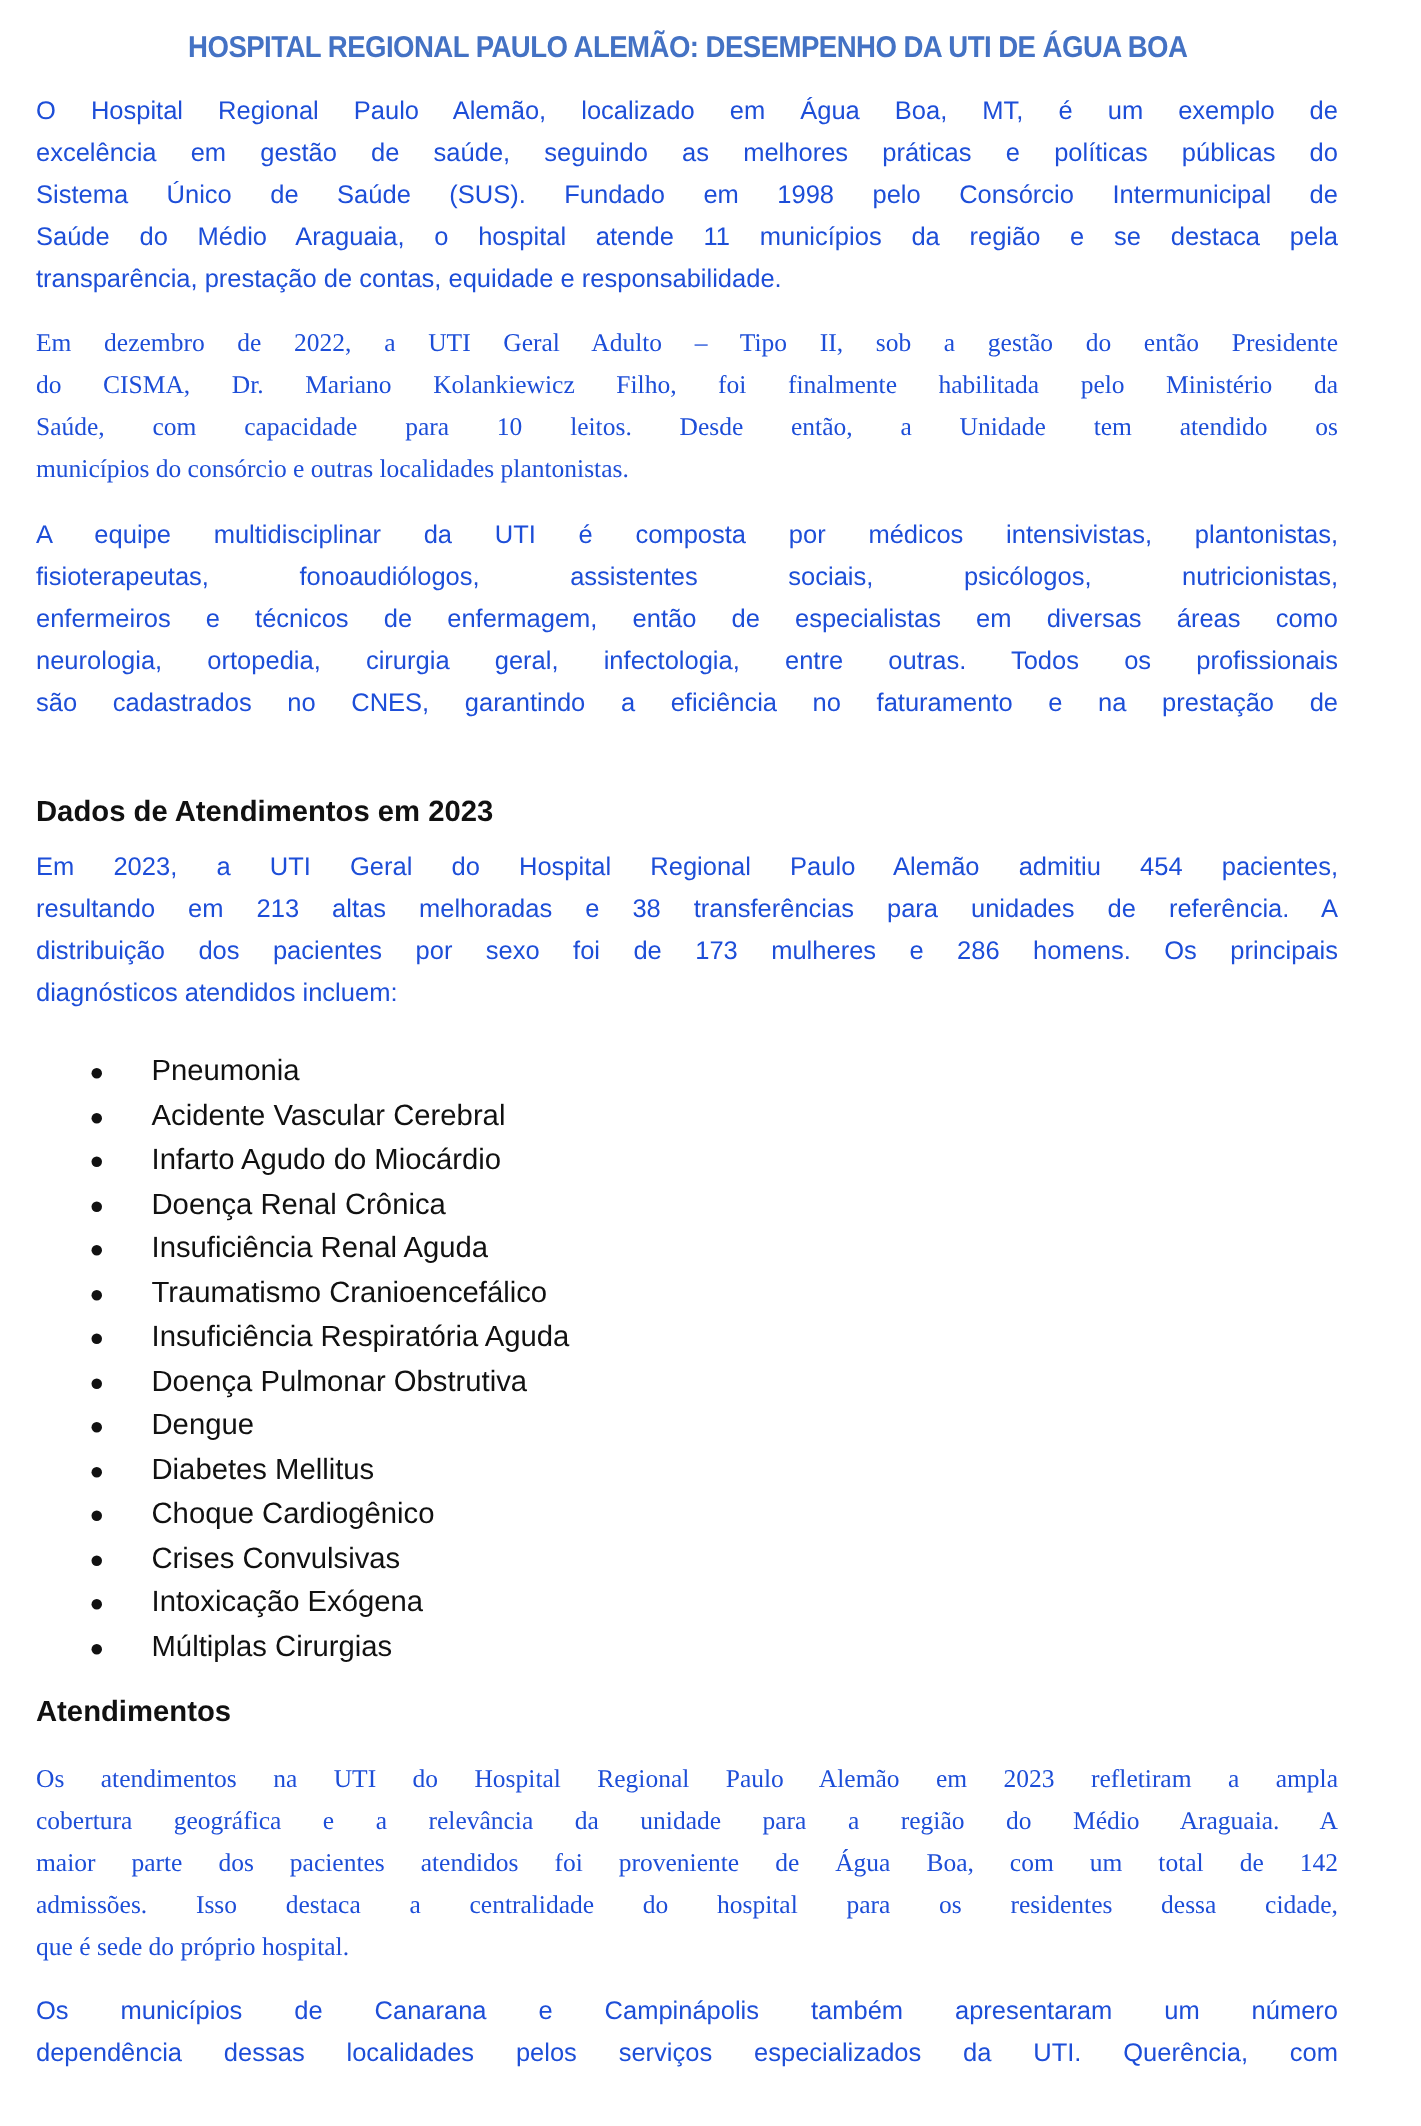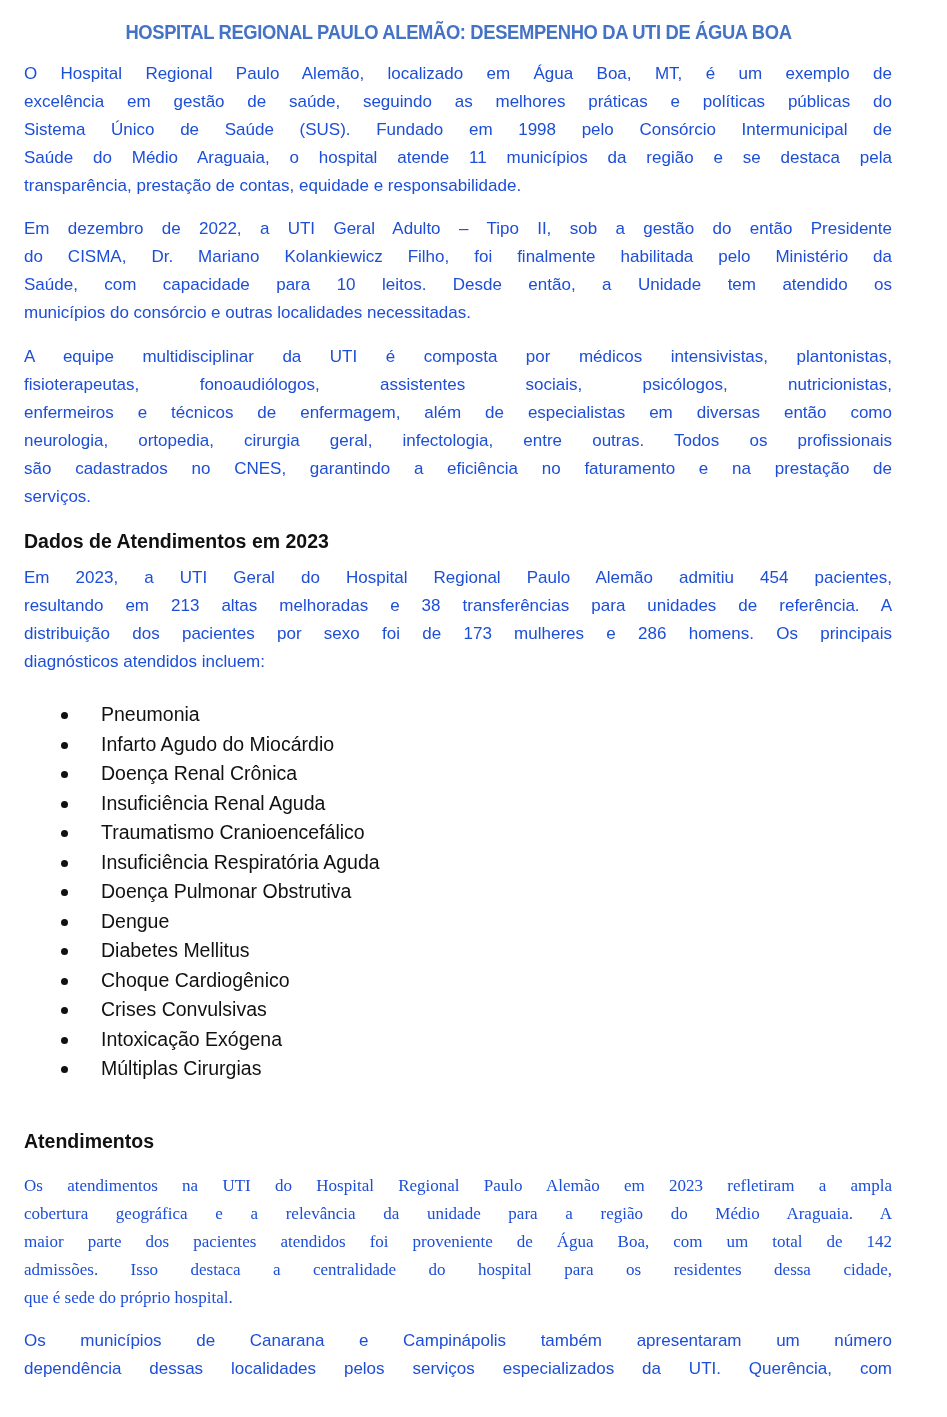--- a/index.html
+++ b/index.html
@@ -100,47 +100,47 @@
   <h1 class="title">HOSPITAL REGIONAL PAULO ALEMÃO: DESEMPENHO DA UTI DE ÁGUA BOA</h1>
 
   <div class="para" style="top:60px;">
     <span class="ln">O Hospital Regional Paulo Alemão, localizado em Água Boa, MT, é um exemplo de</span>
     <span class="ln">excelência em gestão de saúde, seguindo as melhores práticas e políticas públicas do</span>
     <span class="ln">Sistema Único de Saúde (SUS). Fundado em 1998 pelo Consórcio Intermunicipal de</span>
     <span class="ln">Saúde do Médio Araguaia, o hospital atende 11 municípios da região e se destaca pela</span>
     <span class="ln last">transparência, prestação de contas, equidade e responsabilidade.</span>
   </div>
 
-  <div class="para" style="top:215px;">
+  <div class="para" style="top:215px;font-family:Liberation Serif, serif;">
     <span class="ln">Em dezembro de 2022, a UTI Geral Adulto – Tipo II, sob a gestão do então Presidente</span>
     <span class="ln">do CISMA, Dr. Mariano Kolankiewicz Filho, foi finalmente habilitada pelo Ministério da</span>
     <span class="ln">Saúde, com capacidade para 10 leitos. Desde então, a Unidade tem atendido os</span>
-    <span class="ln last">municípios do consórcio e outras localidades necessitadas.</span>
+    <span class="ln last">municípios do consórcio e outras localidades plantonistas.</span>
   </div>
 
   <div class="para" style="top:343px;">
     <span class="ln">A equipe multidisciplinar da UTI é composta por médicos intensivistas, plantonistas,</span>
     <span class="ln">fisioterapeutas, fonoaudiólogos, assistentes sociais, psicólogos, nutricionistas,</span>
-    <span class="ln">enfermeiros e técnicos de enfermagem, além de especialistas em diversas então como</span>
+    <span class="ln">enfermeiros e técnicos de enfermagem, então de especialistas em diversas áreas como</span>
     <span class="ln">neurologia, ortopedia, cirurgia geral, infectologia, entre outras. Todos os profissionais</span>
     <span class="ln">são cadastrados no CNES, garantindo a eficiência no faturamento e na prestação de</span>
-    <span class="ln last">serviços.</span>
   </div>
 
   <h2 class="heading" style="top:527px;">Dados de Atendimentos em 2023</h2>
 
   <div class="para" style="top:564px;">
     <span class="ln">Em 2023, a UTI Geral do Hospital Regional Paulo Alemão admitiu 454 pacientes,</span>
     <span class="ln">resultando em 213 altas melhoradas e 38 transferências para unidades de referência. A</span>
     <span class="ln">distribuição dos pacientes por sexo foi de 173 mulheres e 286 homens. Os principais</span>
     <span class="ln last">diagnósticos atendidos incluem:</span>
   </div>
 
   <ul class="list">
     <li><span class="bullet"></span><span>Pneumonia</span></li>
+    <li><span class="bullet"></span><span>Acidente Vascular Cerebral</span></li>
     <li><span class="bullet"></span><span>Infarto Agudo do Miocárdio</span></li>
     <li><span class="bullet"></span><span>Doença Renal Crônica</span></li>
     <li><span class="bullet"></span><span>Insuficiência Renal Aguda</span></li>
     <li><span class="bullet"></span><span>Traumatismo Cranioencefálico</span></li>
     <li><span class="bullet"></span><span>Insuficiência Respiratória Aguda</span></li>
     <li><span class="bullet"></span><span>Doença Pulmonar Obstrutiva</span></li>
     <li><span class="bullet"></span><span>Dengue</span></li>
     <li><span class="bullet"></span><span>Diabetes Mellitus</span></li>
     <li><span class="bullet"></span><span>Choque Cardiogênico</span></li>
     <li><span class="bullet"></span><span>Crises Convulsivas</span></li>

